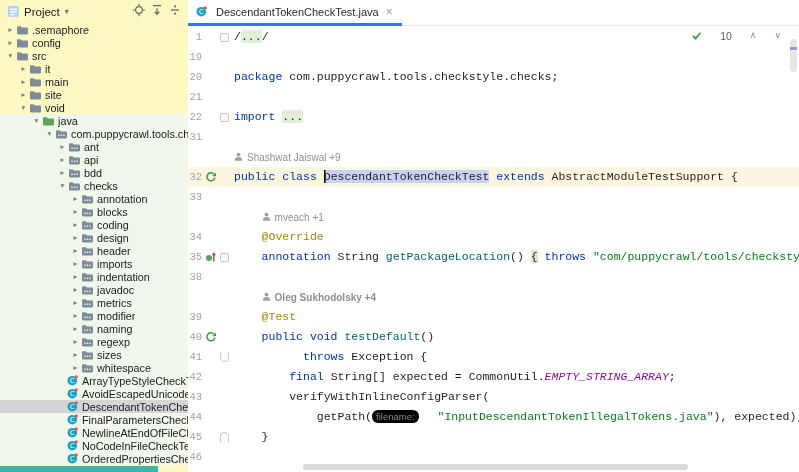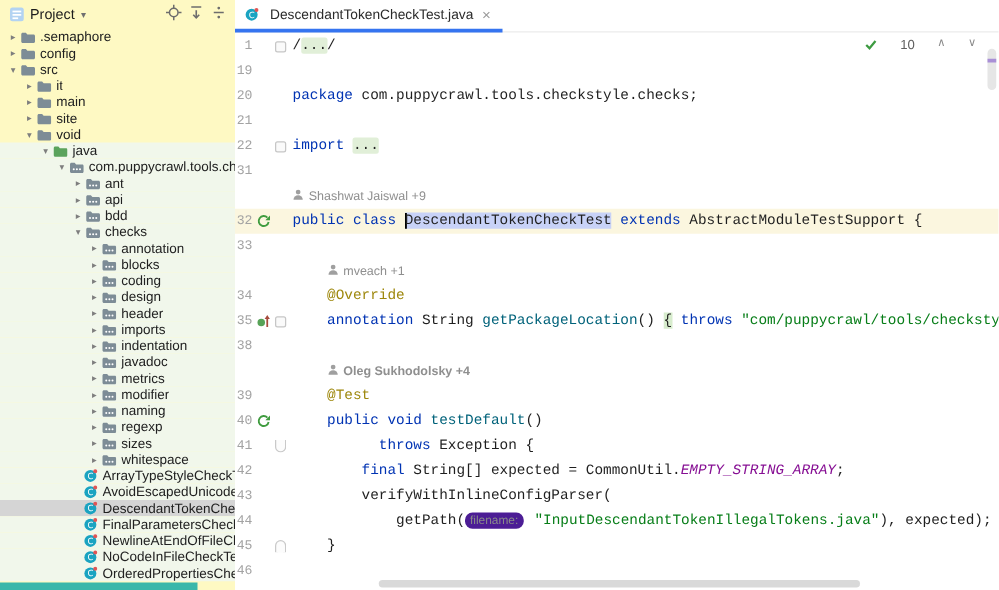--- a/index.html
+++ b/index.html
@@ -38,21 +38,21 @@
   .gfold{width:12px;flex:none;display:flex;justify-content:center;align-items:center}
   .ctext{font:11.5px/20px "Liberation Mono",monospace;color:#1f1f1f;white-space:pre;flex:1;overflow:hidden;padding-left:4px}
   .kw{color:#0033b3}
   .str{color:#067d17}
   .ann{color:#9e880d}
   .konst{color:#871094;font-style:italic}
   .decl{color:#00627a}
   .foldtxt{background:var(--fold-bg);border-radius:2px}
   .brace{background:var(--brace-bg)}
   .sel{background:var(--sel-bg);box-shadow:inset 1.5px 0 0 #000}
-  .inlay{font:9.5px "Liberation Sans",sans-serif;color:#8a8a8a;background:#4c1d95;border-radius:6px;padding:1px 4px;margin-right:2px}
+  .inlay{font:9.5px "Liberation Sans",sans-serif;color:#8a8a8a;background:#000000;border-radius:6px;padding:1px 4px;margin-right:12px}
   .crow.author .ctext{font:10px "Liberation Sans",sans-serif;color:#8f8f8f;display:flex;align-items:flex-end;gap:4px}
   .fbox{width:9px;height:9px;border:1px solid #c6c6c6;border-radius:2px;background:#fafafa}
   .fdown{width:9px;height:10px;border:1px solid #c9c9c9;border-top:0;border-radius:0 0 7px 7px;background:#fcfcfc}
   .fup{width:9px;height:10px;border:1px solid #c9c9c9;border-bottom:0;border-radius:7px 7px 0 0;background:#fcfcfc}
   .inspect-widget{position:absolute;top:2px;right:14px;display:flex;align-items:flex-start;gap:18px;padding:1px 4px;background:rgba(255,255,255,.92);border-radius:4px}
   .iw-count{font-size:10.5px;color:#5f5f5f}
   .iw-chev{font-size:9px;color:#8a8a8a;font-family:"DejaVu Sans",sans-serif}
   .vscroll{position:absolute;top:12px;right:2px;width:7px;height:33px;background:#e6e6e6;border-radius:4px}
   .vmark{position:absolute;top:8px;left:0;width:7px;height:3px;background:#a98fd6}
   .hscroll{position:absolute;bottom:2px;left:115px;width:385px;height:6px;background:#d2d2d2;border-radius:3px;opacity:.85}

